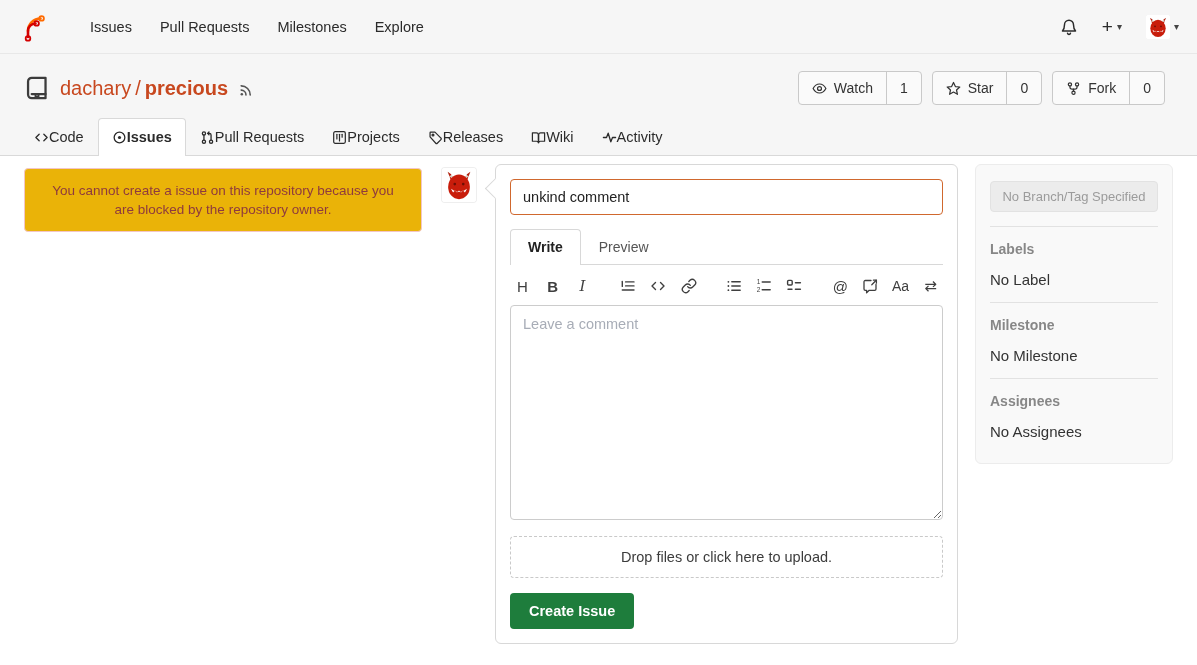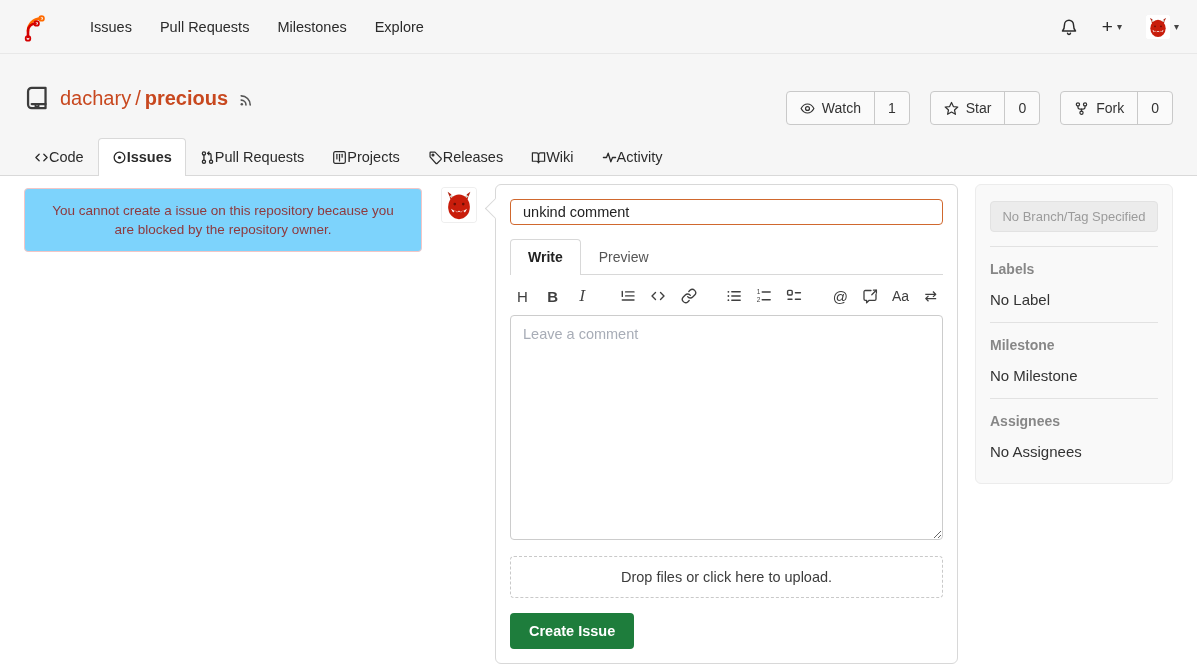--- a/index.html
+++ b/index.html
@@ -9,53 +9,53 @@
   .header-zone { background:#f6f6f6; }
   .navbar { height:54px; display:flex; align-items:center; padding:0 18px; border-bottom:1px solid #e8e8e8; }
   .logo { width:32px; height:32px; margin-right:26px; cursor:pointer; }
   .nav-link { padding:0 14px; font-size:14.5px; color:#2b2b2b; cursor:pointer; text-decoration:none; }
   .nav-right { margin-left:auto; display:flex; align-items:center; gap:24px; }
   .nav-iconbtn { display:flex; align-items:center; gap:4px; cursor:pointer; color:#2b2b2b; }
   .plus-glyph { font-size:19px; line-height:1; }
   .caret { font-size:10px; color:#444; }
   .avatar-small { width:24px; height:24px; border-radius:3px; overflow:hidden; background:#fff; }
 
-  .repo-header { display:flex; align-items:center; padding:17px 24px 13px 24px; }
+  .repo-header { display:flex; align-items:center; padding:17px 32px 13px 24px; }
   .repo-icon { width:26px; height:26px; margin-right:10px; color:#3c3c3c; }
   .repo-title { font-size:20px; }
   .repo-title .owner { color:#c8481f; text-decoration:none; cursor:pointer; }
   .repo-title .slash { color:#c8481f; margin:0 4px; }
   .repo-title .name { color:#c8481f; font-weight:bold; text-decoration:none; cursor:pointer; }
   .rss-icon { width:17px; height:17px; margin-left:10px; color:#555; cursor:pointer; }
-  .repo-actions { margin-left:auto; display:flex; gap:20px;margin-top:20px; }
+  .repo-actions { margin-left:auto; display:flex; gap:10px; }
   .btn-group { display:inline-flex; border:1px solid #c9c9c9; border-radius:4px; overflow:hidden; background:#fafafa; }
   .btn-seg { display:flex; align-items:center; gap:7px; padding:0 13px; height:32px; font-size:14px; color:#333; cursor:pointer; }
   .btn-count { border-left:1px solid #c9c9c9; padding:0 13px; display:flex; align-items:center; font-size:14px; color:#333; cursor:pointer; }
   .btn-seg svg { width:15px; height:15px; }
 
   .tabbar { display:flex; align-items:flex-end; padding:0 20px; border-bottom:1px solid #d9d9d9; }
   .tab { display:flex; align-items:center; gap:0; padding:10px 13px; font-size:14.5px; color:#2b2b2b; cursor:pointer; border:1px solid transparent; border-bottom:none; border-radius:4px 4px 0 0; }
   .tab svg { width:15px; height:15px; }
   .tab.active { background:#fff; border-color:#d9d9d9; font-weight:bold; margin-bottom:-1px; padding-bottom:11px; }
 
   
   .content { position:relative; height:505px; background:#fff; }
 
   .alert-banner { position:absolute; left:24px; top:12px; width:398px; min-height:64px;
-    background:#7dd3fc; border:1px solid #f3c6c6; border-radius:4px; display:flex; align-items:center; justify-content:center;
+    background:#eab308; border:1px solid #f3c6c6; border-radius:4px; display:flex; align-items:center; justify-content:center;
     padding:10px 24px; text-align:center; color:#8e3a3e; font-size:13.5px; line-height:19px; }
 
   .avatar-form { position:absolute; left:442px; top:12px; width:34px; height:34px; border-radius:3px; overflow:hidden; background:#fff; box-shadow:0 0 0 1px #eee; }
 
   .form-card { position:absolute; left:495px; top:8px; width:463px; height:480px; background:#fff;
     border:1px solid #d8d8d8; border-radius:6px; padding:14px; display:flex; flex-direction:column; }
   .form-card::before { content:""; position:absolute; left:-8px; top:16px; width:14px; height:14px;
     background:#fff; border-left:1px solid #d8d8d8; border-bottom:1px solid #d8d8d8; transform:rotate(45deg); }
 
-  .title-input { width:100%; height:26px; border:1.5px solid #d0682e; border-radius:4px; padding:0 12px;
+  .title-input { width:100%; height:36px; border:1.5px solid #d0682e; border-radius:4px; padding:0 12px;
     font-size:14.5px; font-family:inherit; color:#222; outline:none; background:#fff; }
 
   .editor { margin-top:14px; display:flex; flex-direction:column; flex:1; }
   .etabs { display:flex; border-bottom:1px solid #d8d8d8; }
   .etab { padding:9px 17px; font-size:14px; color:#555; cursor:pointer; border:1px solid transparent; border-bottom:none; border-radius:4px 4px 0 0; }
   .etab.active { background:#fff; border-color:#d8d8d8; color:#222; font-weight:bold; margin-bottom:-1px; padding-bottom:10px; }
 
   .etoolbar { display:flex; align-items:center; gap:13px; padding:12px 4px 10px 4px; color:#3f3f3f; }
   .tool { display:flex; align-items:center; justify-content:center; width:18px; height:18px; cursor:pointer; font-size:15px; color:#3f3f3f; }
   .tool svg { width:16px; height:16px; }

